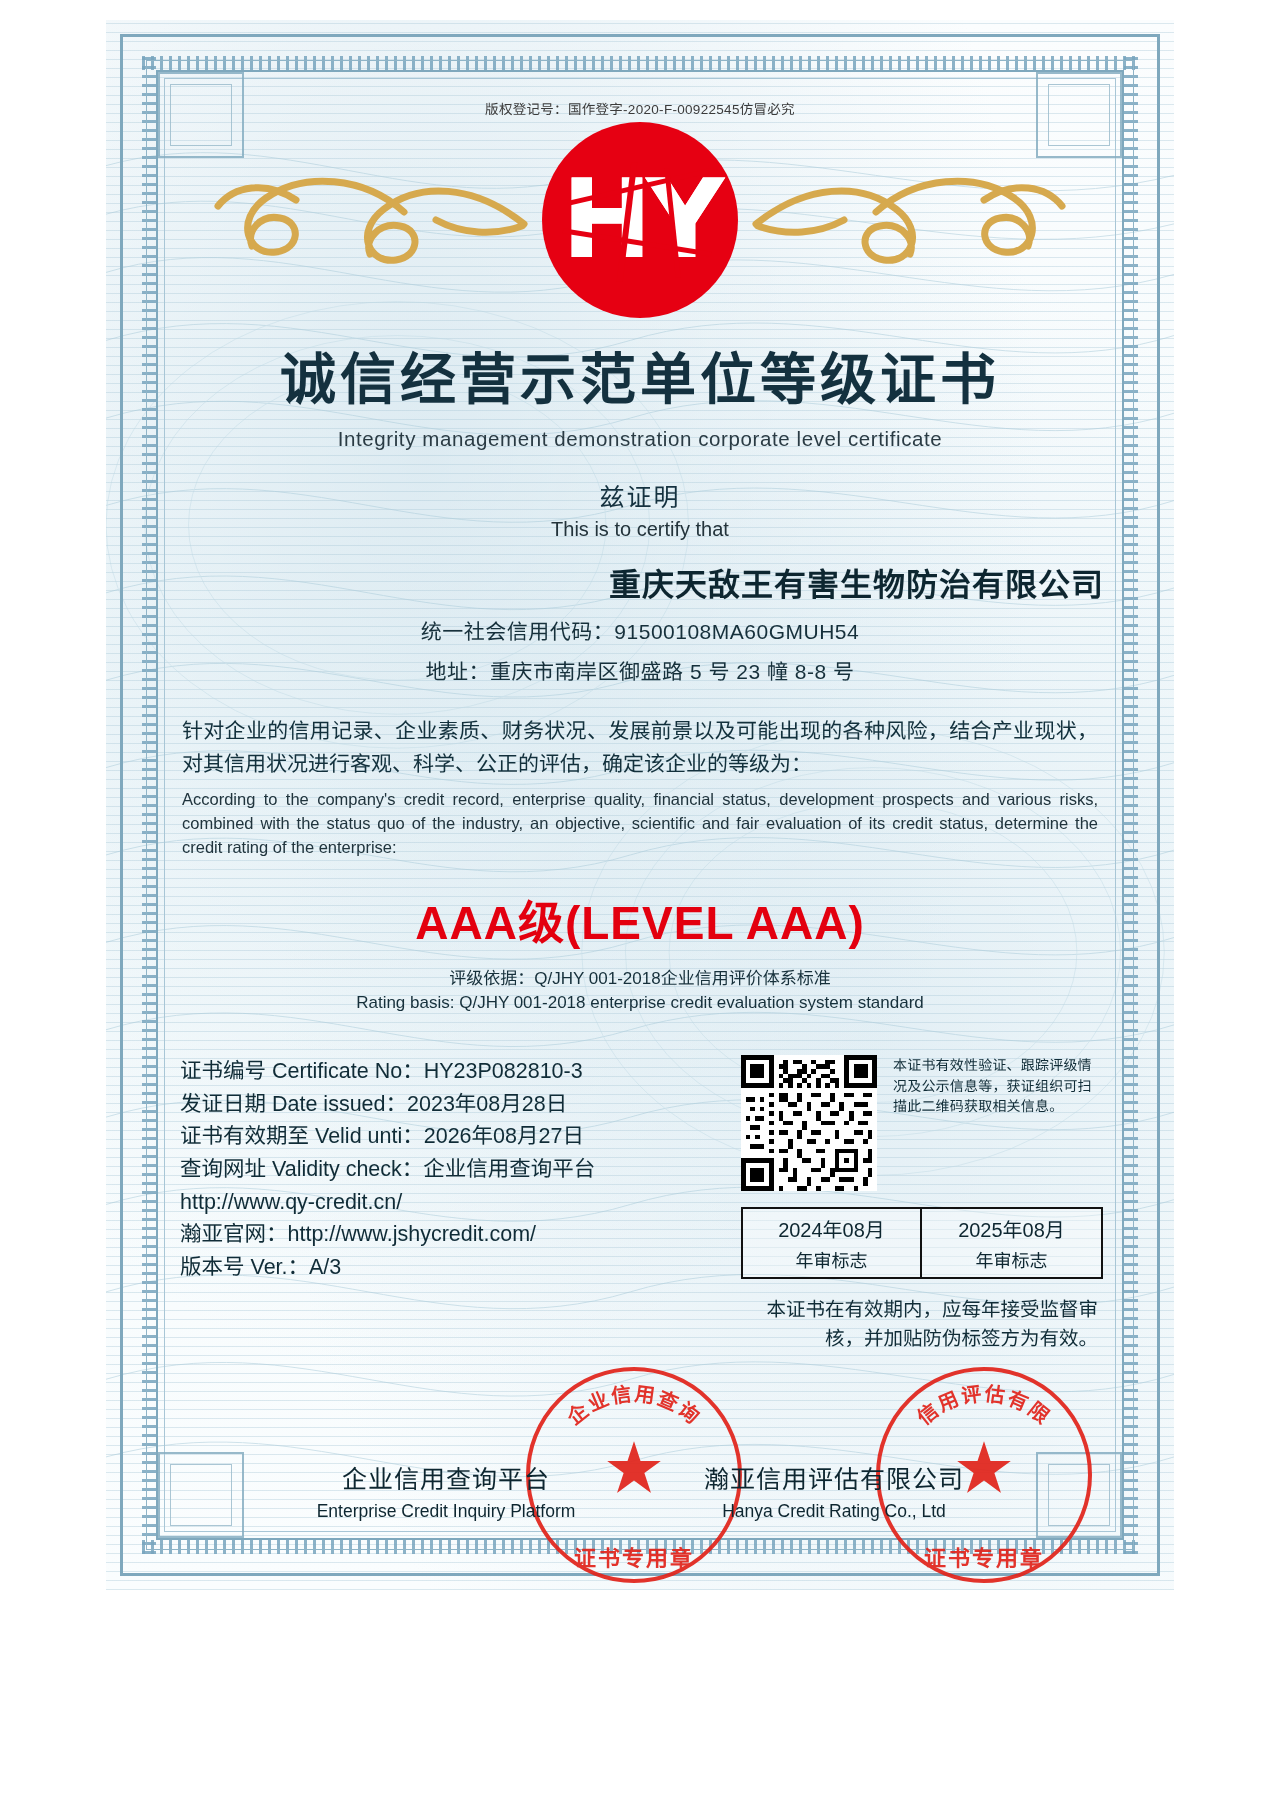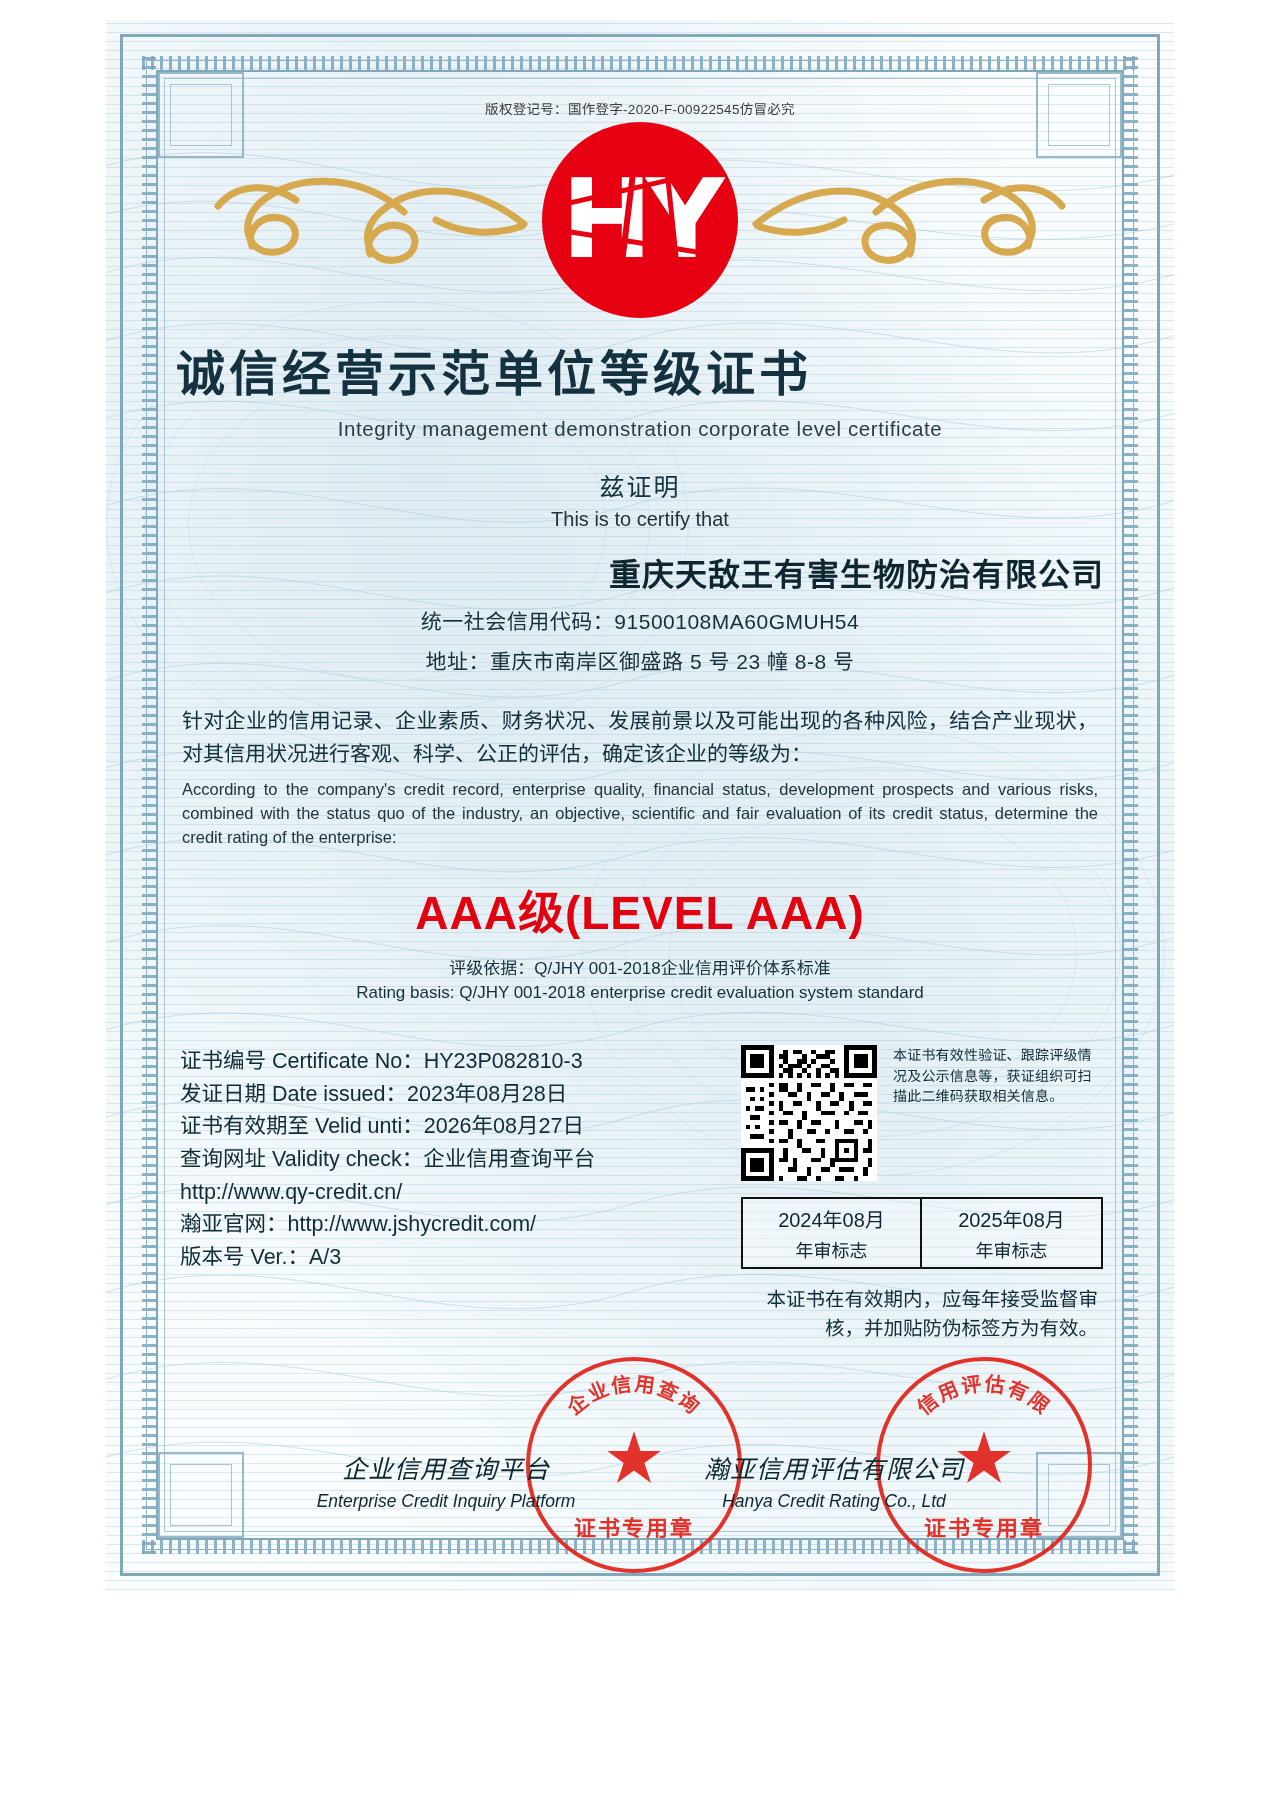--- a/index.html
+++ b/index.html
@@ -150,21 +150,22 @@
     position: relative;
     text-shadow: 0 0 0 #fff;
   }
   .logo-crack {
     position: absolute;
     background: #e60012;
     transform-origin: center;
   }
 
   .title-cn {
-    font-size: 49px;
+    text-align: center;
+    font-size: 56px;
     letter-spacing: 4px;
     color: #14313f;
     font-family: "Liberation Serif", "DejaVu Serif", serif;
     font-weight: bold;
     margin-top: 14px;
   }
   .title-en {
     text-align: center;
     font-size: 20.5px;
     color: #2a3b44;
@@ -328,21 +329,21 @@
     position: absolute;
     left: 50%; top: 47%;
     transform: translate(-50%, -50%);
     color: #e1231a;
     font-size: 58px;
     line-height: 1;
   }
   .seal-sub {
     position: absolute;
     left: 50%;
-    bottom: 27px;
+    bottom: 7px;
     transform: translateX(-50%);
     color: #e1231a;
     font-size: 22px;
     font-weight: bold;
     white-space: nowrap;
     letter-spacing: 2px;
   }
   .seal-arc {
     position: absolute;
     inset: 0;
@@ -355,21 +356,20 @@
     letter-spacing: 2px;
   }
 
   .org-names {
     position: absolute;
     left: 0; right: 0;
     top: 92px;
     display: flex;
     justify-content: center;
     gap: 38px;
-    font-style: italic;
   }
   .org-block { text-align: center; width: 350px; }
   .org-cn {
     font-size: 25px;
     color: #0d2630;
     letter-spacing: 1px;
   }
   .org-en {
     font-size: 17.5px;
     color: #0d2630;

